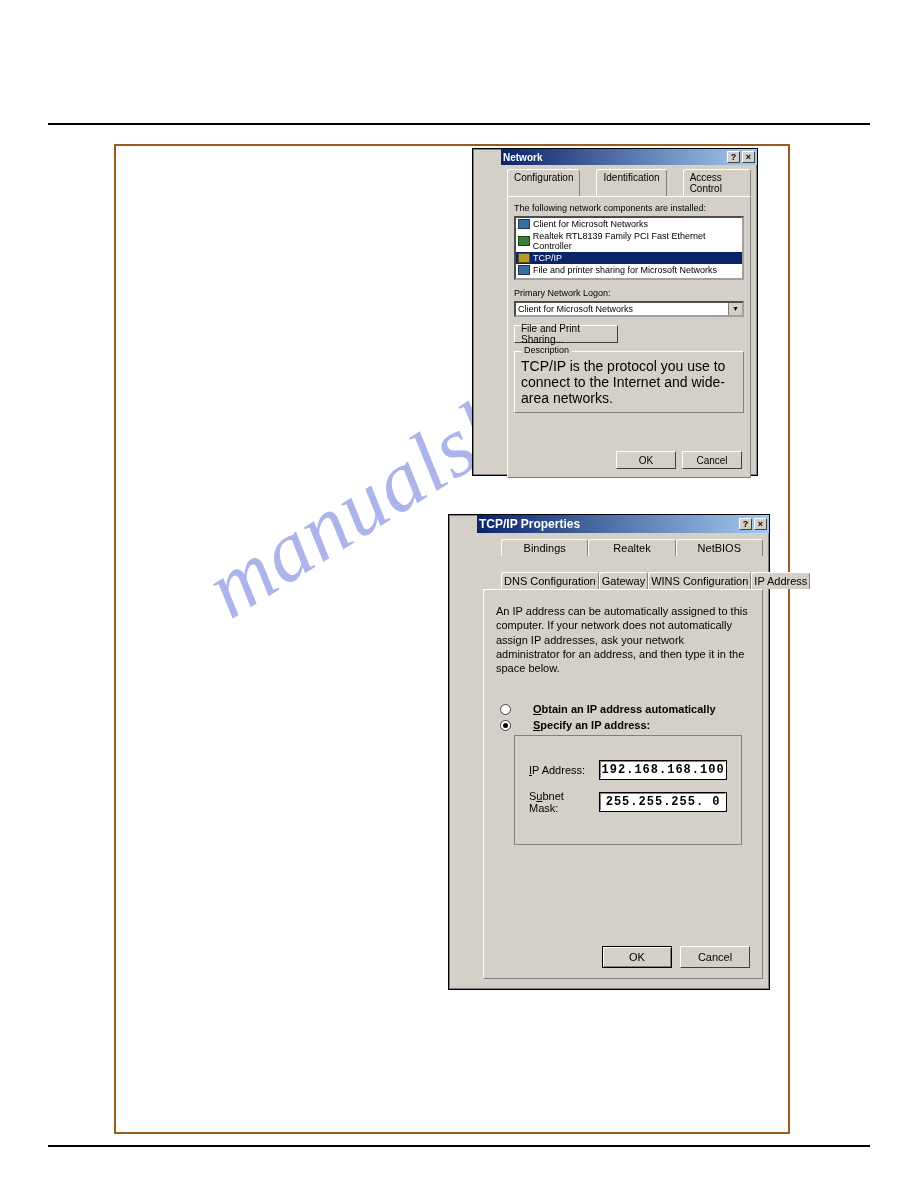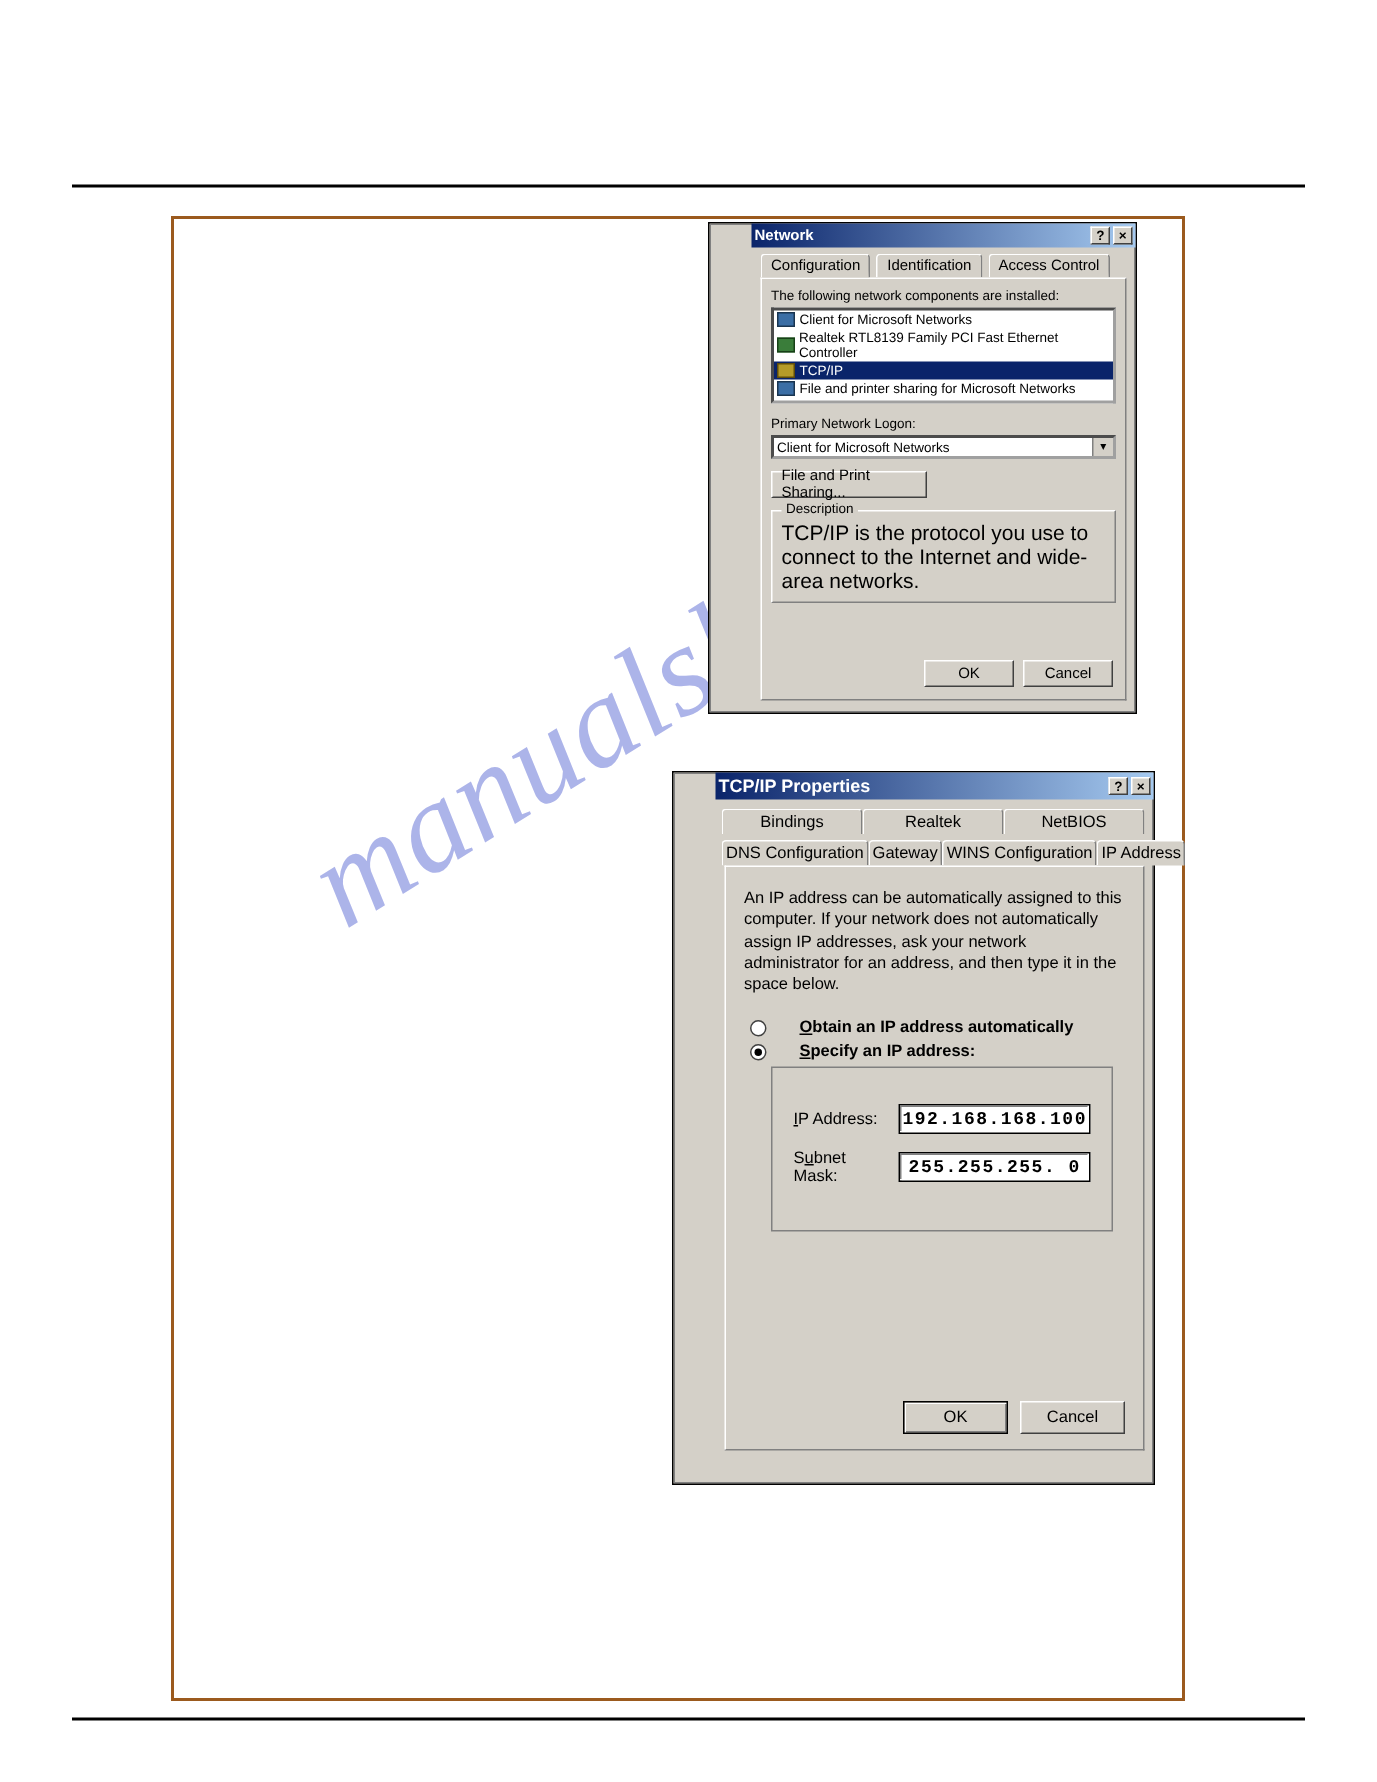--- a/index.html
+++ b/index.html
@@ -59,21 +59,21 @@
   }
   .titlebar .winbtns { display:flex; gap:2px; }
   .winbtn {
     width:13px; height:12px;
     background:#d4d0c8;
     border:1px solid #fff;
     border-right-color:#404040; border-bottom-color:#404040;
     font-size:9px; line-height:10px; text-align:center;
     color:#000;
   }
-  .tabstrip { display:flex; gap:4px; margin:4px 6px 0 6px; font-size:10px; }
+  .tabstrip { display:flex; gap:16px; margin:4px 6px 0 6px; font-size:10px; }
   .tab {
     padding:2px 6px;
     background:#d4d0c8;
     border:1px solid #808080;
     border-bottom:none;
     border-top-color:#fff; border-left-color:#fff;
     border-radius:3px 3px 0 0;
     position:relative;
   }
   .tab.active { background:#d4d0c8; z-index:2; }
@@ -109,25 +109,25 @@
     font-size:9px; padding-left:2px;
   }
   .combo .drop { width:14px; height:100%; background:#d4d0c8; border-left:1px solid #808080; text-align:center; font-size:8px; line-height:12px; }
   .groupbox { border:1px solid #808080; border-top-color:#fff; border-left-color:#fff; margin-top:8px; padding:6px; position:relative; }
   .groupbox .legend { position:absolute; top:-7px; left:6px; background:#d4d0c8; padding:0 3px; font-size:9px; }
   .dlg-footer { position:absolute; right:8px; bottom:8px; display:flex; gap:6px; }
 
   
   .dlg-tcp { top:368px; left:332px; width:322px; height:476px; font-size:11px; }
   .dlg-tcp .titlebar { height:18px; font-size:12px; }
-  .dlg-tcp .tabstrip { flex-wrap:wrap; margin:6px 6px 0 4px; font-size:11px;flex-direction:column; }
+  .dlg-tcp .tabstrip { flex-wrap:wrap; margin:6px 6px 0 24px; font-size:11px;flex-direction:column; }
   .tabrow { display:flex; width:100%; }
   .dlg-tcp .tab { flex:1; text-align:center; padding:2px 2px; font-size:11px; white-space:nowrap; }
   .dlg-tcp .tabpage { height:390px; padding:14px 12px 12px 12px; font-size:11px; position:relative; }
-  .para { font-size:11px; line-height:1.3; margin-bottom:16px; }
+  .para { font-size:11px; line-height:1.3; margin-bottom:28px; }
   .radio { display:flex; align-items:center; gap:22px; margin:4px 0 4px 4px; font-size:11px;font-weight:bold; }
   .radio .r { width:11px; height:11px; border:1px solid #404040; border-radius:50%; background:#fff; position:relative; display:inline-block; }
   .radio.checked .r::after { content:""; position:absolute; top:2px; left:2px; width:5px; height:5px; background:#000; border-radius:50%; }
   .fieldset-ip {
     border:1px solid #808080; margin:4px 8px 0 18px; padding:14px 14px 20px 14px; position:relative;
   }
   .fldrow { display:flex; align-items:center; gap:4px; margin:10px 0; }
   .fldrow .flbl { width:78px; font-size:11px; }
   .ipbox {
     background:#fff; border:1px solid #000; box-shadow: inset -1px -1px 0 #fff, inset 1px 1px 0 #808080;

